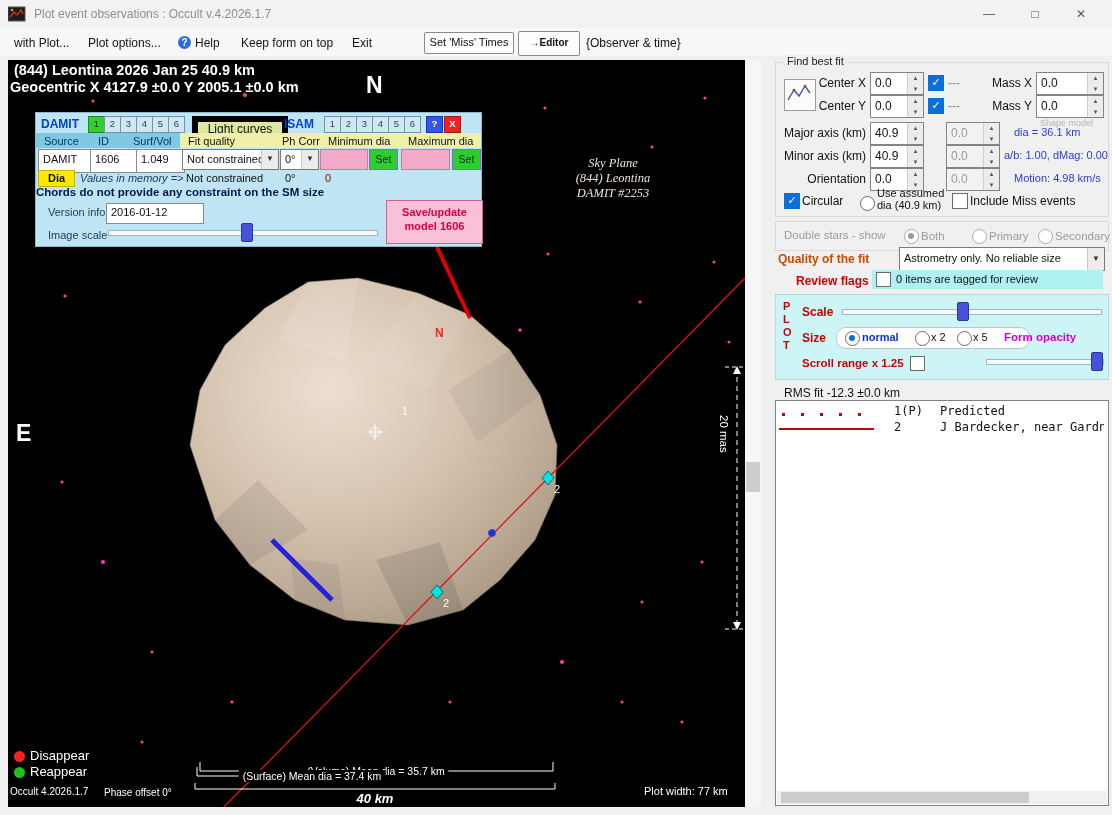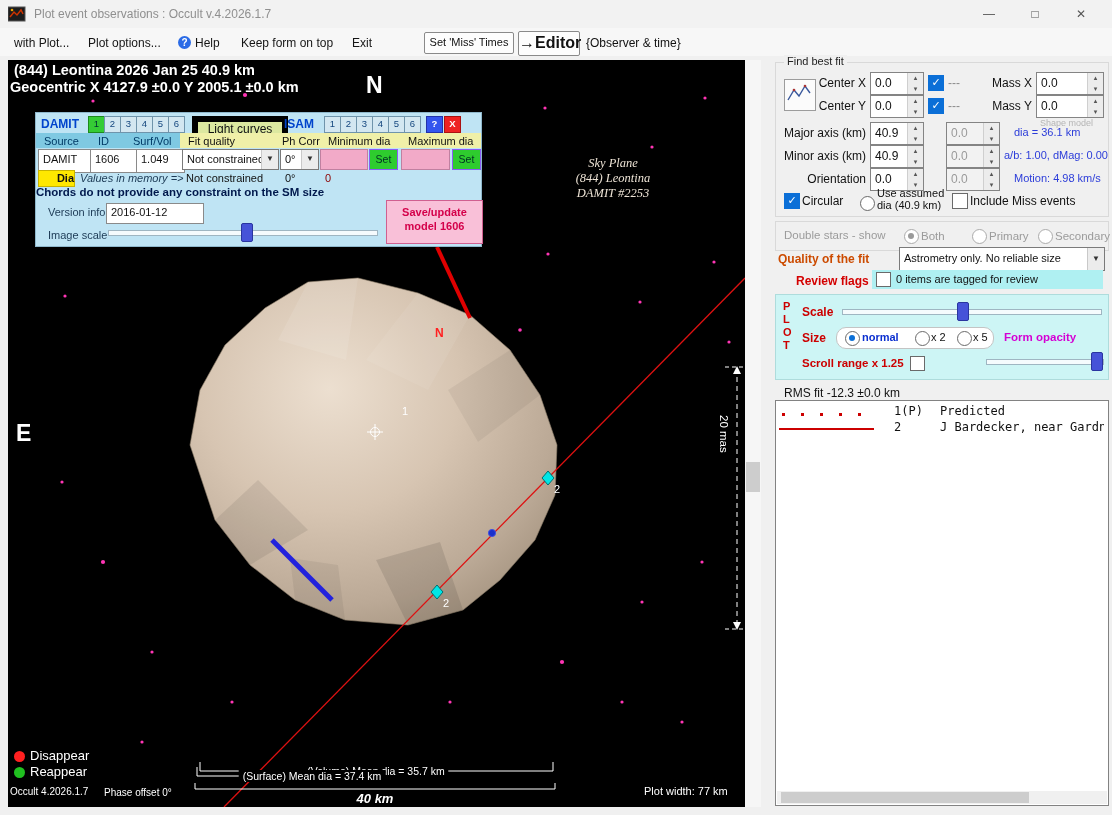--- a/index.html
+++ b/index.html
@@ -4,21 +4,21 @@
 <style>
   html,body{margin:0;padding:0;}
   body{width:1112px;height:815px;background:#f0f0f0;font-family:"Liberation Sans",sans-serif;position:relative;overflow:hidden;color:#111;font-size:12px;}
   .a{position:absolute;}
   
   #titlebar{position:absolute;left:0;top:0;width:1112px;height:28px;background:#f2f2f2;border-bottom:1px solid #e2e2e2;}
   .wbtn{position:absolute;top:0;width:46px;height:28px;text-align:center;line-height:28px;font-size:12px;color:#555;}
   
   #menubar{position:absolute;left:0;top:28px;width:1112px;height:28px;background:#f7f7f7;}
   .mitem{position:absolute;top:8px;font-size:12px;color:#151515;cursor:default;}
-  .mbtn{position:absolute;background:#fdfdfd;border:1px solid #8a8a8a;text-align:center;border-radius:2px;font-size:16px;}
+  .mbtn{position:absolute;background:#fdfdfd;border:1px solid #8a8a8a;text-align:center;border-radius:2px;font-size:10px;}
   .help-ico{position:absolute;width:13px;height:13px;border-radius:50%;background:#2b6be6;color:#fff;font-size:10px;font-weight:bold;text-align:center;line-height:13px;}
   
   #plot{position:absolute;left:8px;top:60px;width:737px;height:747px;background:#000;color:#fff;}
   #plot .wl{position:absolute;color:#fff;}
   
   #damit{position:absolute;left:27px;top:52px;width:445px;height:133px;background:#bfe4f4;border:1px solid #8fb8cc;color:#111;font-size:11px;}
   .nbtn{position:absolute;top:3px;width:15px;height:15px;font-size:9.5px;text-align:center;line-height:14px;border:1px solid #6f94ab;background:#d3e7f1;color:#14467e;}
   .nbtn.sel{background:#35cc35;border-color:#1d8a1d;color:#033;}
   .fld{position:absolute;top:36px;height:19px;background:#fff;border:1px solid #8a8a8a;font-size:11px;padding:3px 0 0 4px;}
   .combo{position:absolute;background:#fff;border:1px solid #7a7a7a;font-size:11px;}
@@ -237,21 +237,21 @@
     </div>
     <div class="combo" style="left:244px;top:36px;width:37px;height:19px;">
       <span class="ctext">0°</span>
         <span class="carr">▼</span>
     </div>
     <span class="pink" style="left:284px;width:46px;"></span>
     <span class="setbtn" style="left:333px;">Set</span>
     <span class="pink" style="left:365px;width:47px;"></span>
     <span class="setbtn" style="left:416px;">Set</span>
 
-    <span class="a" style="left:2px;top:57px;width:35px;height:15px;background:#ffe800;border:1px solid #c8b400;font-weight:bold;text-align:right;line-height:14px;">Dia</span>
+    <span class="a" style="left:2px;top:57px;width:35px;height:15px;background:#ffe800;border:1px solid #c8b400;font-weight:bold;text-align:center;line-height:14px;">Dia</span>
     <span class="a" style="left:44px;top:59px;font-style:italic;color:#1c3a55;">Values in memory =&gt;</span>
     <span class="a" style="left:150px;top:59px;">Not constrained</span>
     <span class="a" style="left:249px;top:59px;">0°</span>
     <span class="a" style="left:289px;top:59px;color:#8b0000;">0</span>
 
     <div class="a" style="left:0;top:73px;width:445px;text-align:left;font-weight:bold;font-size:11.5px;color:#00194d;">Chords do not provide any constraint on the SM size</div>
 
     <span class="a" style="left:12px;top:93px;color:#1c3a55;">Version info</span>
     <span class="a" style="left:70px;top:90px;width:92px;height:17px;background:#fff;border:1px solid #8a8a8a;padding:2px 0 0 4px;">2016-01-12</span>
     <div class="a" style="left:350px;top:87px;width:95px;height:38px;background:#f9c0d8;border:1px solid #d06090;text-align:center;color:#d4004a;font-weight:bold;font-size:11px;line-height:14px;padding-top:4px;">
@@ -412,21 +412,21 @@
     <span class="a rl" style="left:7px;top:31px;font-size:11px;">O</span>
     <span class="a rl" style="left:7px;top:44px;font-size:11px;">T</span>
 
     <span class="a rl" style="left:26px;top:10px;">Scale</span>
     <div class="sld" style="left:66px;top:7px;width:260px;">
       <div class="trk"></div>
         <div class="th" style="left:115px;"></div>
     </div>
 
     <span class="a rl" style="left:26px;top:36px;">Size</span>
-    <div class="a" style="left:60px;top:32px;width:156px;height:20px;background:#fff;border:1px solid #c4c4c4;border-radius:10px;">
+    <div class="a" style="left:60px;top:32px;width:156px;height:20px;background:#fff;border:1px solid #c4c4c4;border-radius:10px;padding-left:36px;">
       <span class="rd sel" style="left:8px;top:3px;"></span>
       <span class="a" style="left:25px;top:3px;font-size:11px;font-weight:bold;color:#0b2fd0;">normal</span>
       <span class="rd" style="left:78px;top:3px;"></span>
       <span class="a" style="left:94px;top:3px;font-size:11px;">x 2</span>
       <span class="rd" style="left:120px;top:3px;"></span>
       <span class="a" style="left:136px;top:3px;font-size:11px;">x 5</span>
     </div>
     <span class="a" style="left:228px;top:36px;font-size:11.5px;font-weight:bold;color:#d400d4;">Form opacity</span>
 
     <span class="a rl" style="left:26px;top:62px;font-size:11.5px;">Scroll range x 1.25</span>

